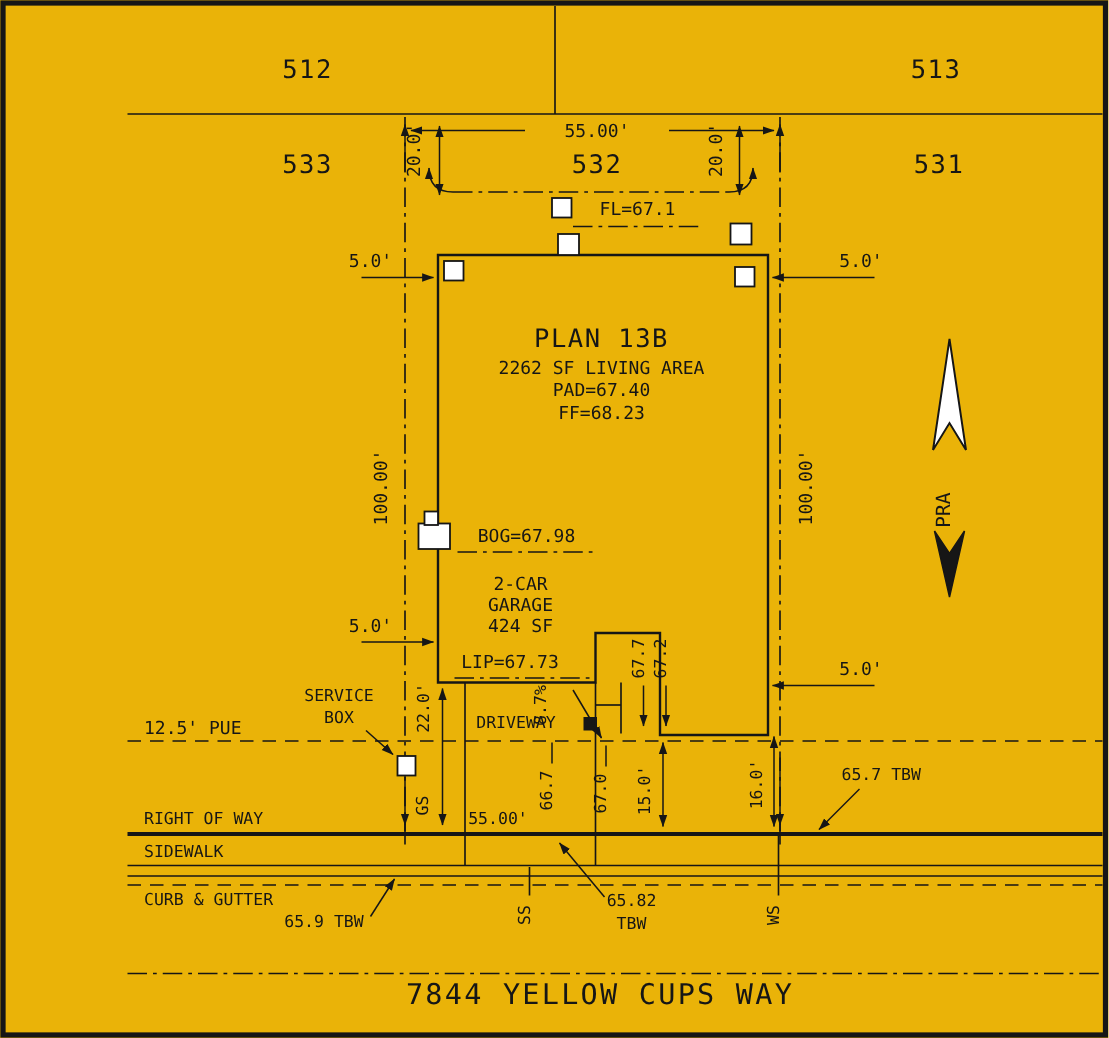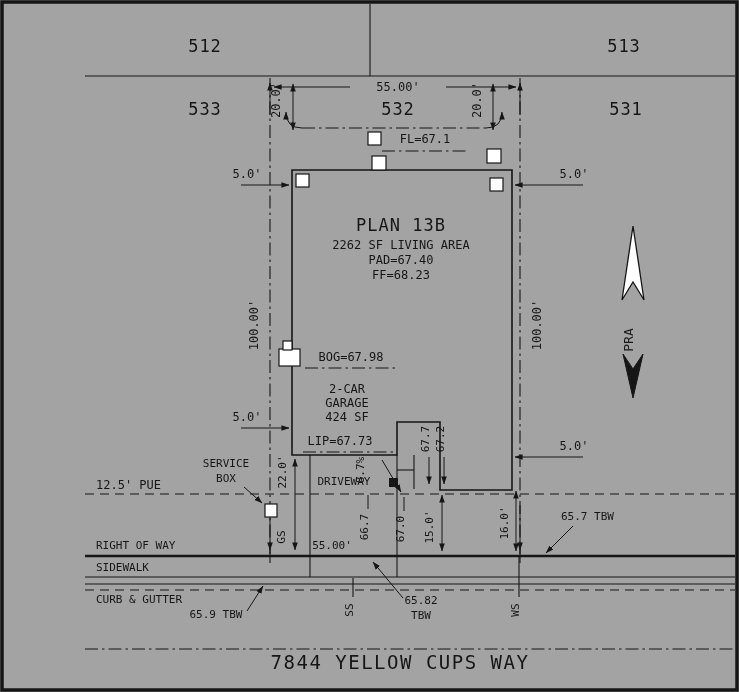--- a/index.html
+++ b/index.html
@@ -1,16 +1,16 @@
 <!DOCTYPE html>
 <html><head>
 <meta charset="utf-8">
 <style>
   html,body{margin:0;padding:0;background:#e8e8e8;}
-  .sheet{width:739px;height:692px;background:#a3a3a3;position:relative;margin:0 auto;overflow:hidden;}
+  .sheet{width:739px;height:692px;background:#eab308;position:relative;margin:0 auto;overflow:hidden;}
   svg{display:block;}
   text{font-family:"DejaVu Sans Mono", monospace;fill:#161616;}
   .t11{font-size:11px;}
   .t12{font-size:12px;}
   .t17{font-size:17px;letter-spacing:1px;}
   .t19{font-size:19px;letter-spacing:1.5px;}
   .ln{stroke:#161616;stroke-width:1.1;fill:none;}
   .ln2{stroke:#161616;stroke-width:1.6;fill:none;}
   .thick{stroke:#161616;stroke-width:2.6;fill:none;}
   .dashdot{stroke:#161616;stroke-width:1.1;fill:none;stroke-dasharray:13 4 2.5 4;}

